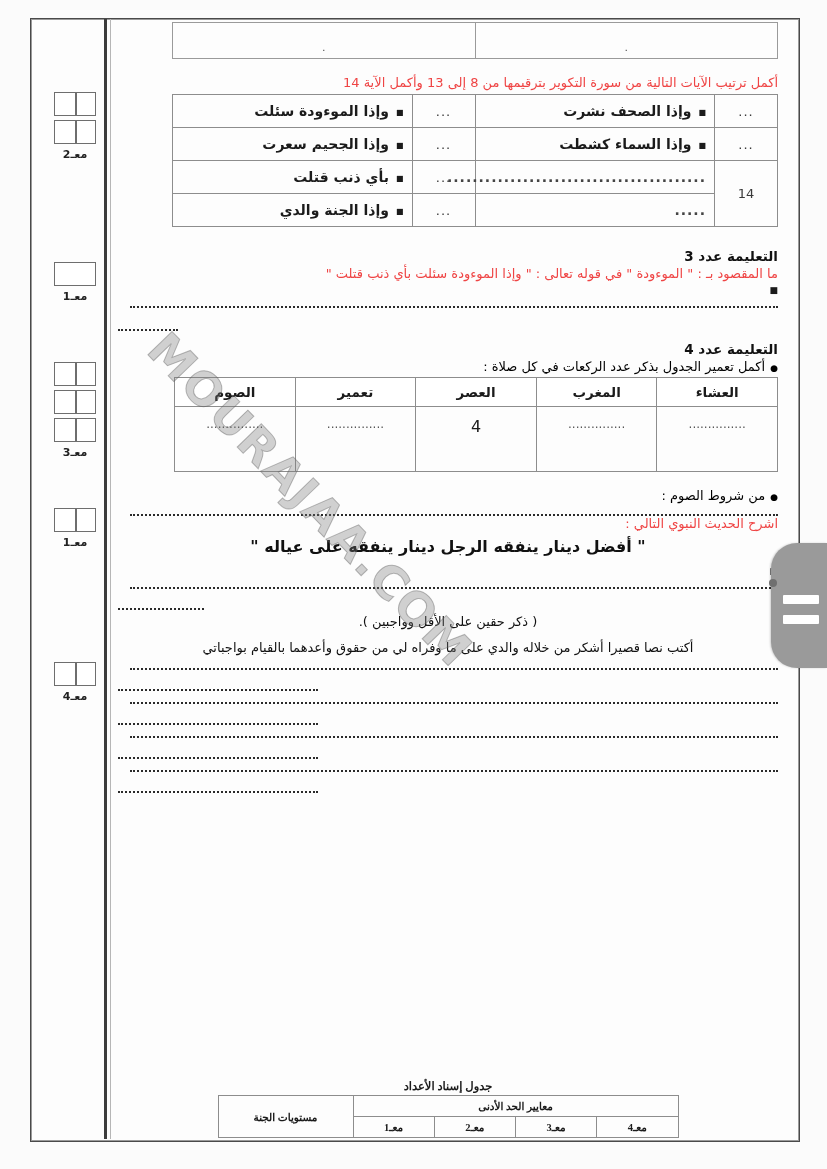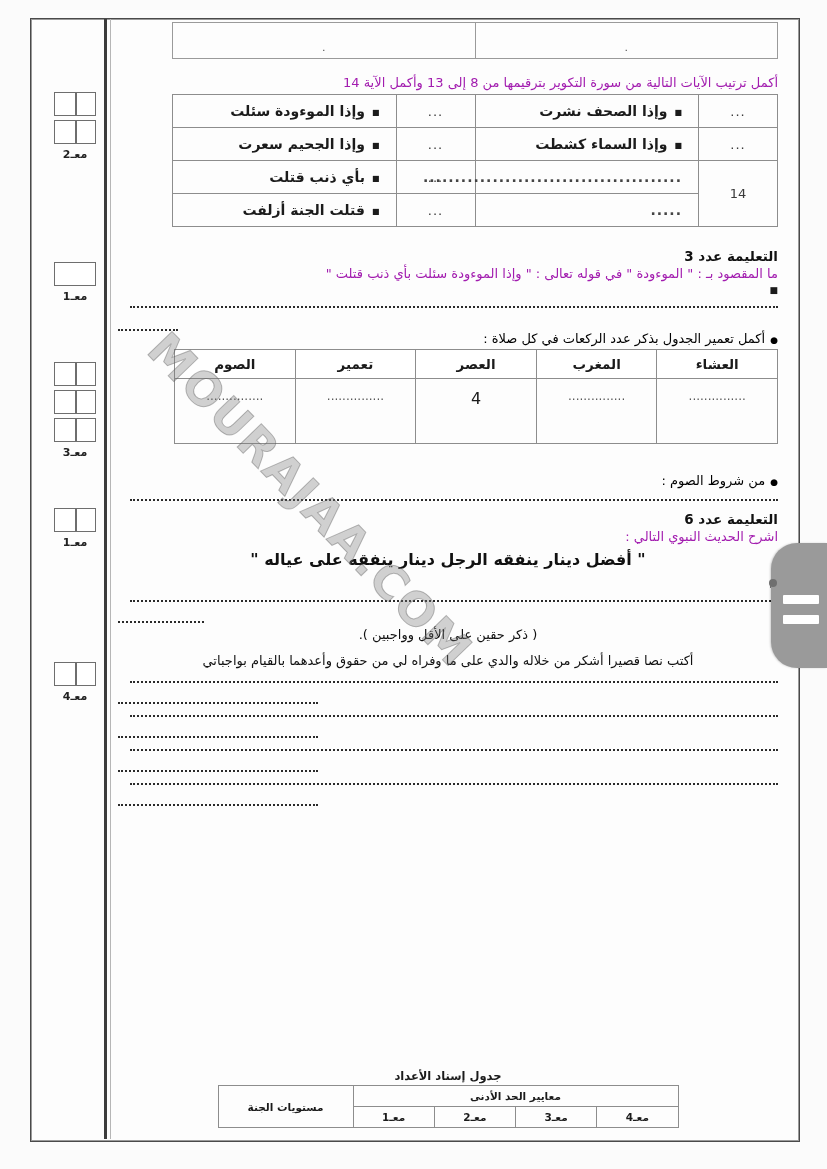--- a/index.html
+++ b/index.html
@@ -49,36 +49,36 @@
   
   #content{
     position:absolute;left:118px;top:22px;width:660px;height:1116px;
     direction:rtl;text-align:right;
   }
 
   .sec-title{
     font-size:13.5px;font-weight:bold;margin:0 0 2px 0;color:#111;
   }
   .sec-sub{
-    font-size:13px;margin:0 0 4px 0;color:#a21caf;
+    font-size:13px;margin:0 0 4px 0;color:#ef4444;
   }
   .bullet-line{
     font-size:13px;margin:0 0 3px 0;color:#000000;
   }
   .bullet-line .bl{font-size:9px;vertical-align:middle;margin-left:5px;}
 
   
   table{border-collapse:collapse;}
   .vtable{
     width:606px;margin:3px 0 0 0;table-layout:fixed;
     border:1.4px solid #6a6a6a;
   }
   .vtable td{
     border:1.2px solid #8d8d8d;
-    padding:3px 16px;
+    padding:3px 8px;
     font-size:14px;font-weight:bold;
     height:26px;vertical-align:middle;
   }
   .vtable td.num{width:46px;text-align:center;font-weight:normal;font-size:13px;color:#3a3a3a;}
   .vtable td.aya{text-align:right;}
   .vtable td.aya .sq{font-size:8px;vertical-align:middle;margin-left:7px;}
   .dots-cell{color:#444;letter-spacing:1px;font-weight:normal;font-size:12px;text-align:center;}
   .big14{font-size:16px;font-weight:normal;text-align:center;vertical-align:middle;}
 
   
@@ -106,21 +106,21 @@
 
   
   .hadith{
     font-size:16px;font-weight:bold;text-align:center;margin:6px 40px 0 40px;color:#111;
   }
   .task-text{
     font-size:13px;text-align:center;margin:2px 30px 0 30px;line-height:1.5;color:#111;
   }
 
   
-  .grade-wrap{position:absolute;left:0;right:0;bottom:10px;width:660px;}
+  .grade-wrap{position:absolute;left:0;right:0;bottom:0;width:660px;font-family:Liberation Serif, serif;}
   .grade-title{font-size:11.5px;font-weight:bold;text-align:center;margin-bottom:2px;}
   .gtable{width:461px;margin:0 auto;table-layout:fixed;border:1.2px solid #6a6a6a;}
   .gtable td{border:1px solid #8d8d8d;font-size:10.5px;font-weight:bold;text-align:center;height:18px;padding:1px 2px;}
   .gtable td.span{font-weight:bold;}
   .gtable td.levels{width:130px;}
 
   
   #watermark{
     position:absolute;left:176px;top:322px;
     font-size:46px;font-weight:bold;letter-spacing:2px;
@@ -223,32 +223,33 @@
       </tr>
       <tr>
         <td class="num big14" rowspan="2">14</td>
         <td class="aya dots-cell">.........................................</td>
         <td class="num dots-cell">...</td>
         <td class="aya"><span class="sq">■</span><span>بأي ذنب قتلت</span></td>
       </tr>
       <tr>
         <td class="aya dots-cell">.....</td>
         <td class="num dots-cell">...</td>
-        <td class="aya"><span class="sq">■</span><span>قتلت الجنة أزلفت</span></td>
+        <td class="aya"><span class="sq">■</span><span>وإذا الجنة والدي</span></td>
       </tr>
     </tbody>
       </table>
 
     <div class="sec-title" style="margin-top:21px;">التعليمة عدد 3</div>
     <div class="sec-sub">ما المقصود بـ : " الموءودة " في قوله تعالى : " وإذا الموءودة سئلت بأي ذنب قتلت "</div>
     <div style="font-size:9px;margin:2px 0 0 0;">■</div>
     <div class="dline full"></div>
     <div style="height:10px;"></div>
     <div class="dline short" style="margin-right:auto;margin-left:0;width:60px;"></div>
 
+    <div class="sec-title" style="margin-top:10px;">التعليمة  عدد 4</div>
     <div class="bullet-line"><span class="bl">●</span><span>أكمل تعمير الجدول بذكر عدد الركعات في كل صلاة :</span></div>
 
     <table class="ptable">
       <tbody>
           <tr>
         <th>العشاء</th>
         <th>المغرب</th>
         <th>العصر</th>
         <th>تعمير</th>
         <th>الصوم</th>
@@ -256,24 +257,23 @@
       <tr>
         <td>...............</td>
         <td>...............</td>
         <td><span class="n4">4</span></td>
         <td>...............</td>
         <td>...............</td>
       </tr>
     </tbody>
       </table>
 
-    <div class="bullet-line" style="margin-top:29px;"><span class="bl">●</span><span>من شروط الصوم :</span></div>
+    <div class="bullet-line" style="margin-top:16px;"><span class="bl">●</span><span>من شروط الصوم :</span></div>
     <div class="dline full"></div>
 
-    <div class="sec-title" style="margin-top:10px;">التعليمة عدد 6</div>
     <div class="sec-sub">اشرح الحديث النبوي التالي :</div>
     <div class="hadith">" أفضل دينار ينفقه الرجل دينار ينفقه على عياله "</div>
     <div style="font-size:9px;margin:10px 0 0 0;">■</div>
     <div class="dline full"></div>
     <div style="height:8px;"></div>
     <div class="dline short" style="margin-right:auto;margin-left:0;width:86px;"></div>
 
     <div class="task-text">( ذكر حقين على الأقل وواجبين ).</div>
     <div class="task-text" style="margin-top:6px;">أكتب نصا قصيرا أشكر من خلاله والدي على ما وفراه لي من حقوق وأعدهما بالقيام بواجباتي</div>
 

